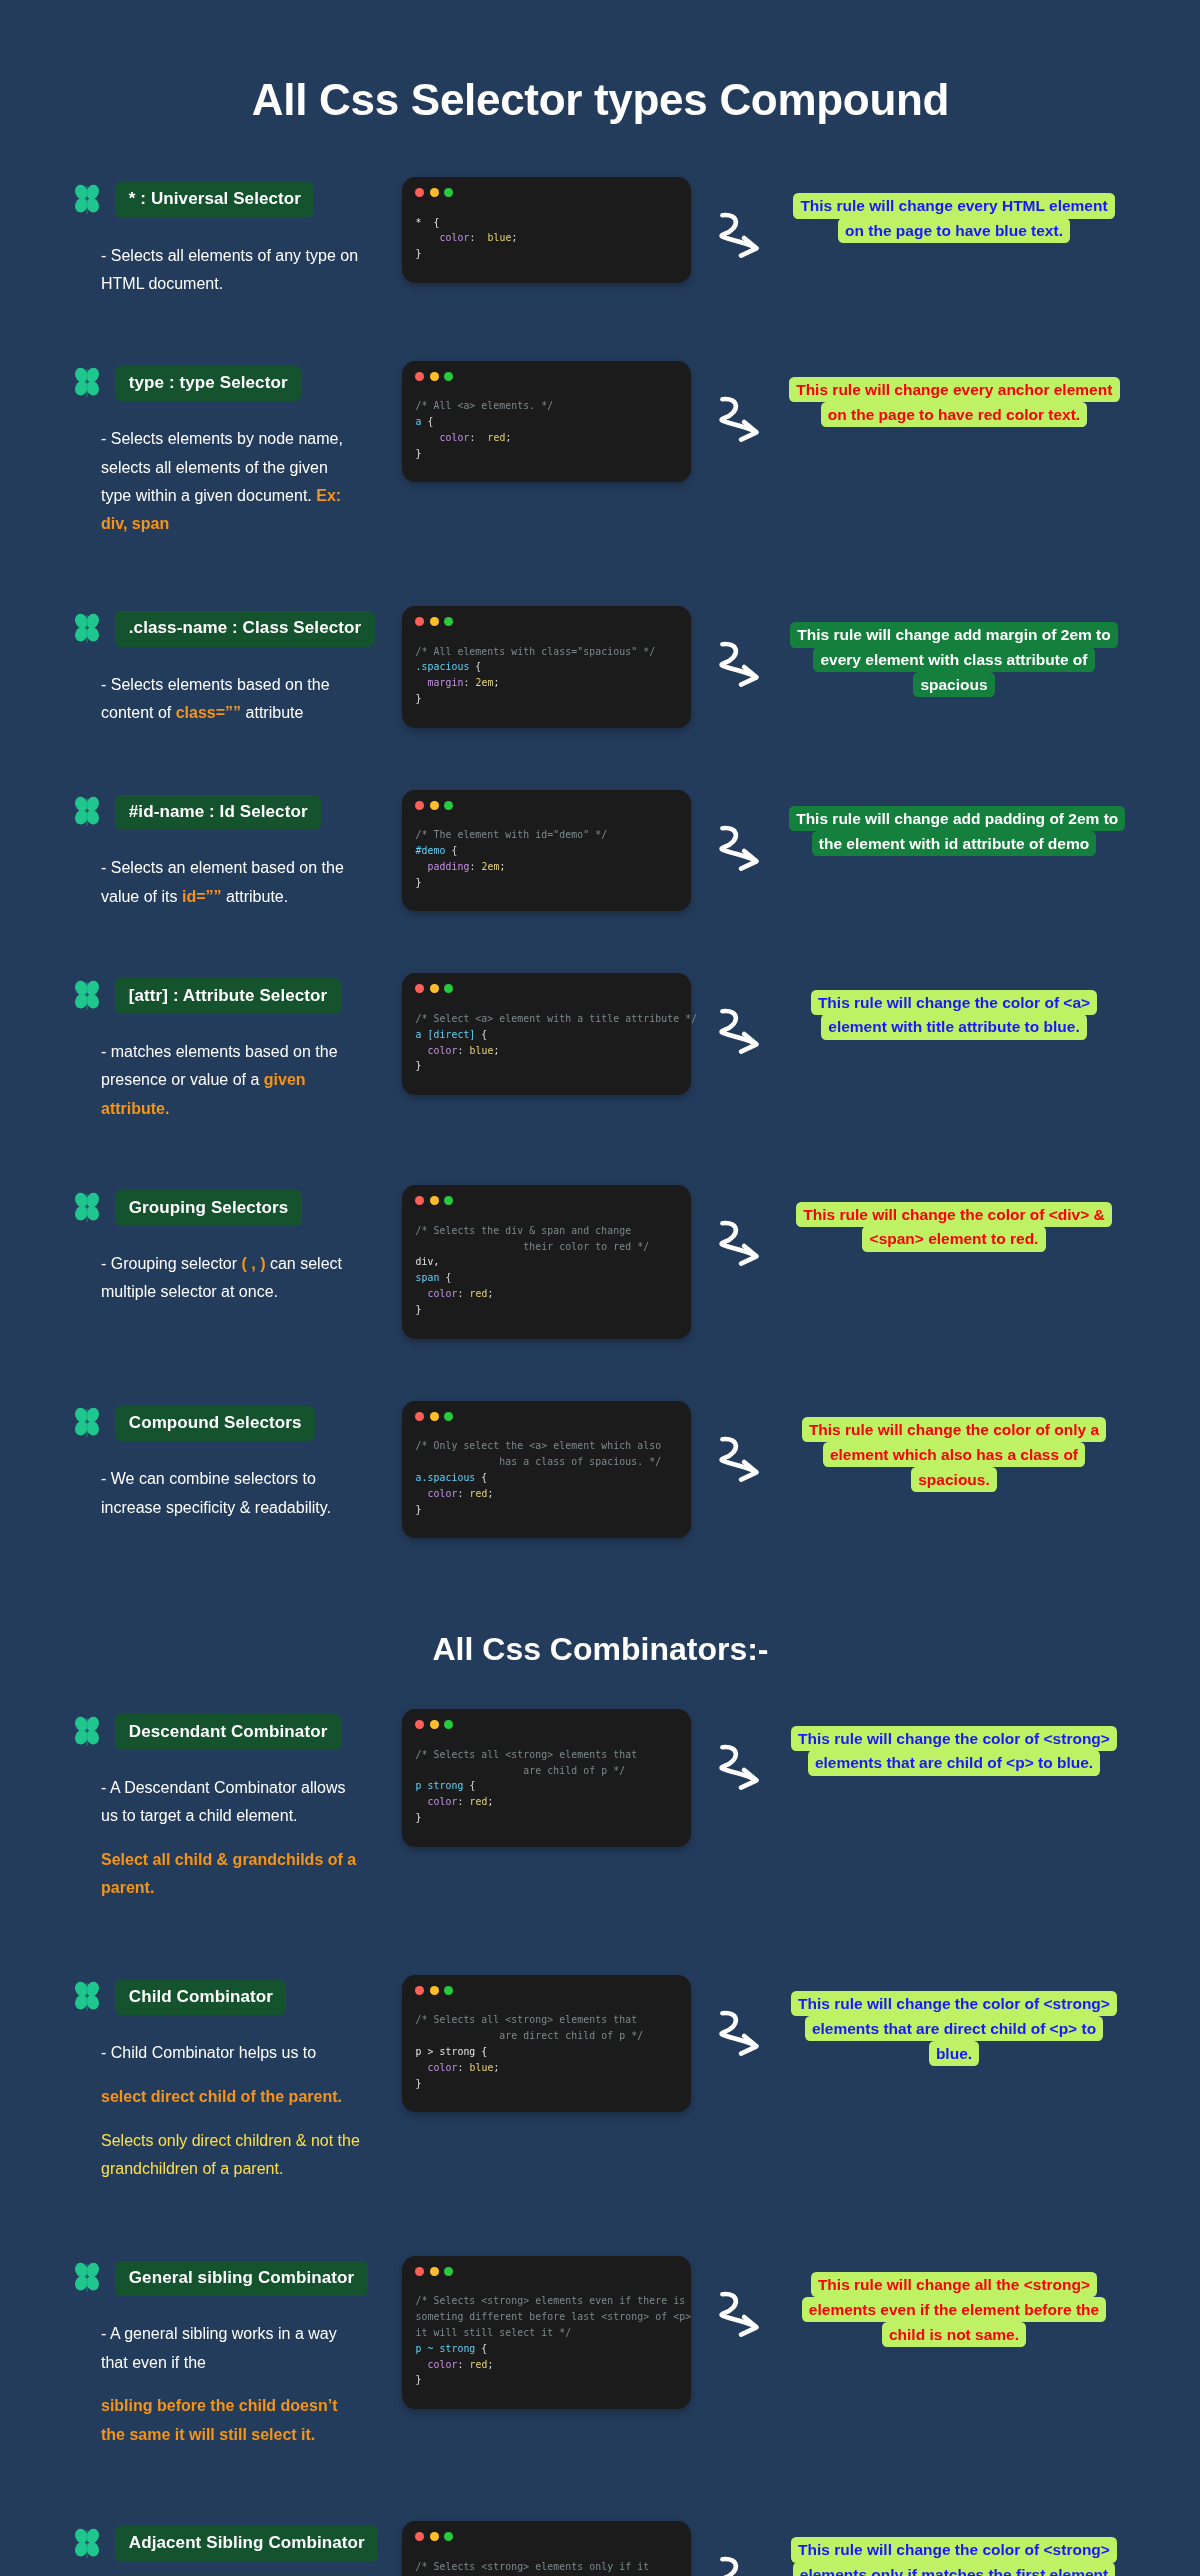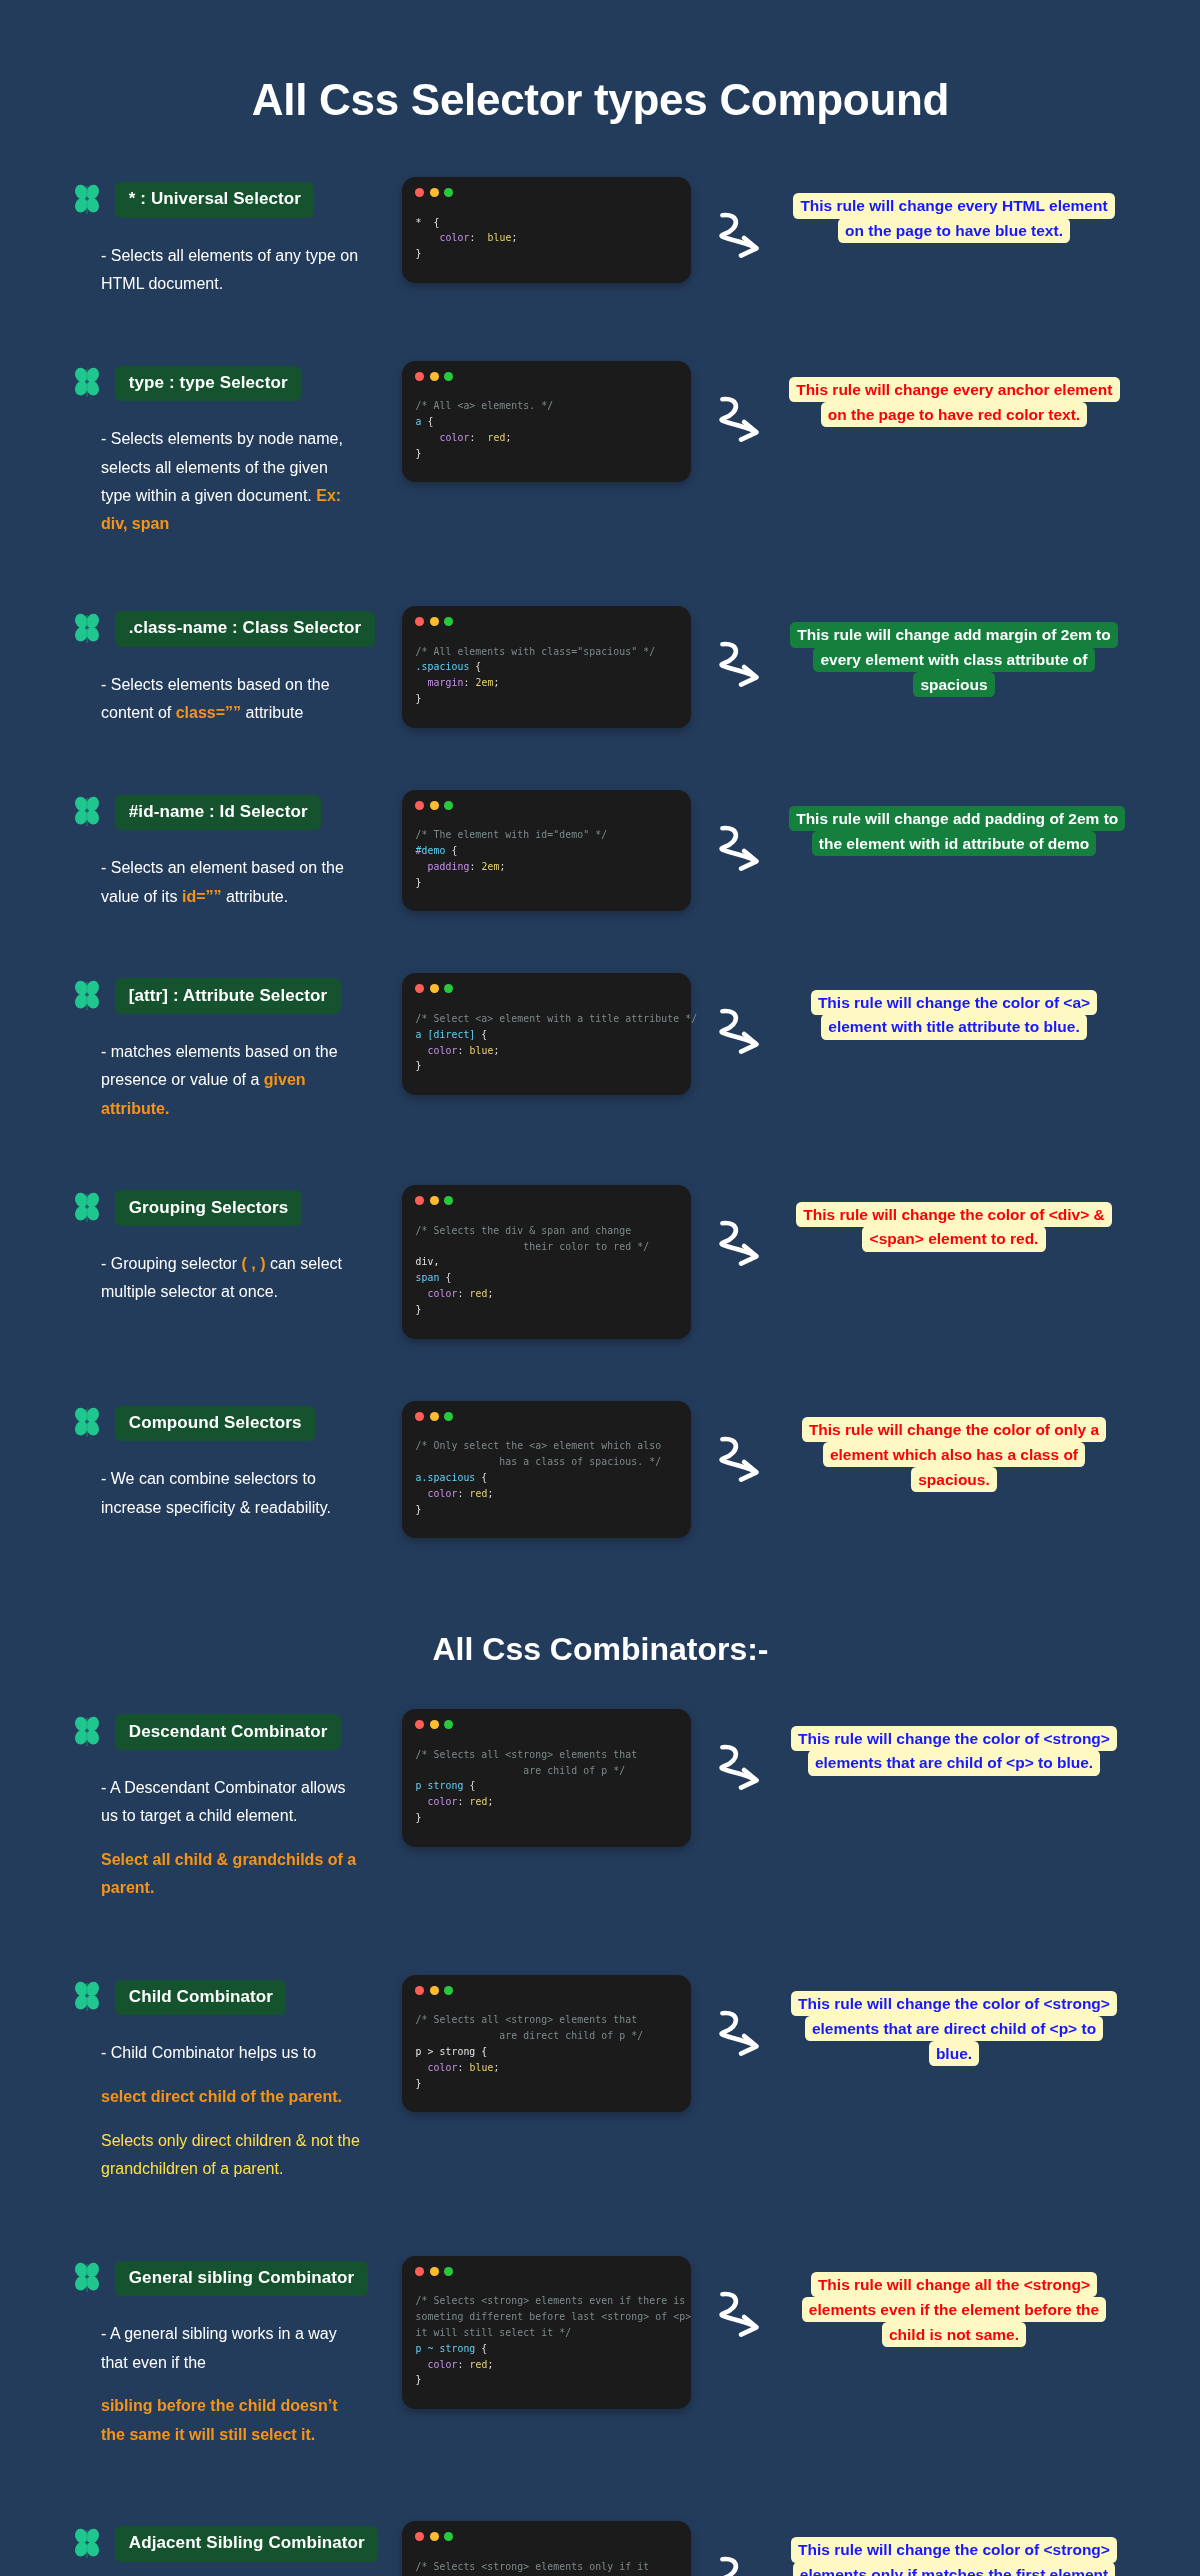--- a/index.html
+++ b/index.html
@@ -149,21 +149,21 @@
     font-weight: 700;
     line-height: 1.6;
   }
   .callout span.seg {
     display: inline;
     padding: 4.1px 7.2px;
     border-radius: 5.2px;
     box-decoration-break: clone;
     -webkit-box-decoration-break: clone;
   }
-  .callout.white span.seg { background: #fef9c3; }
+  .callout.white span.seg { background: #bef264; }
   .callout.navy  span.seg { background: #15803d; }
   .callout.blue-text  span.seg { color: #1818ff; }
   .callout.red-text   span.seg { color: #fb0007; }
   .callout.white-text span.seg { color: #ffffff; }
 </style>
 </head>
 <body>
 
 <div class="page">
 

